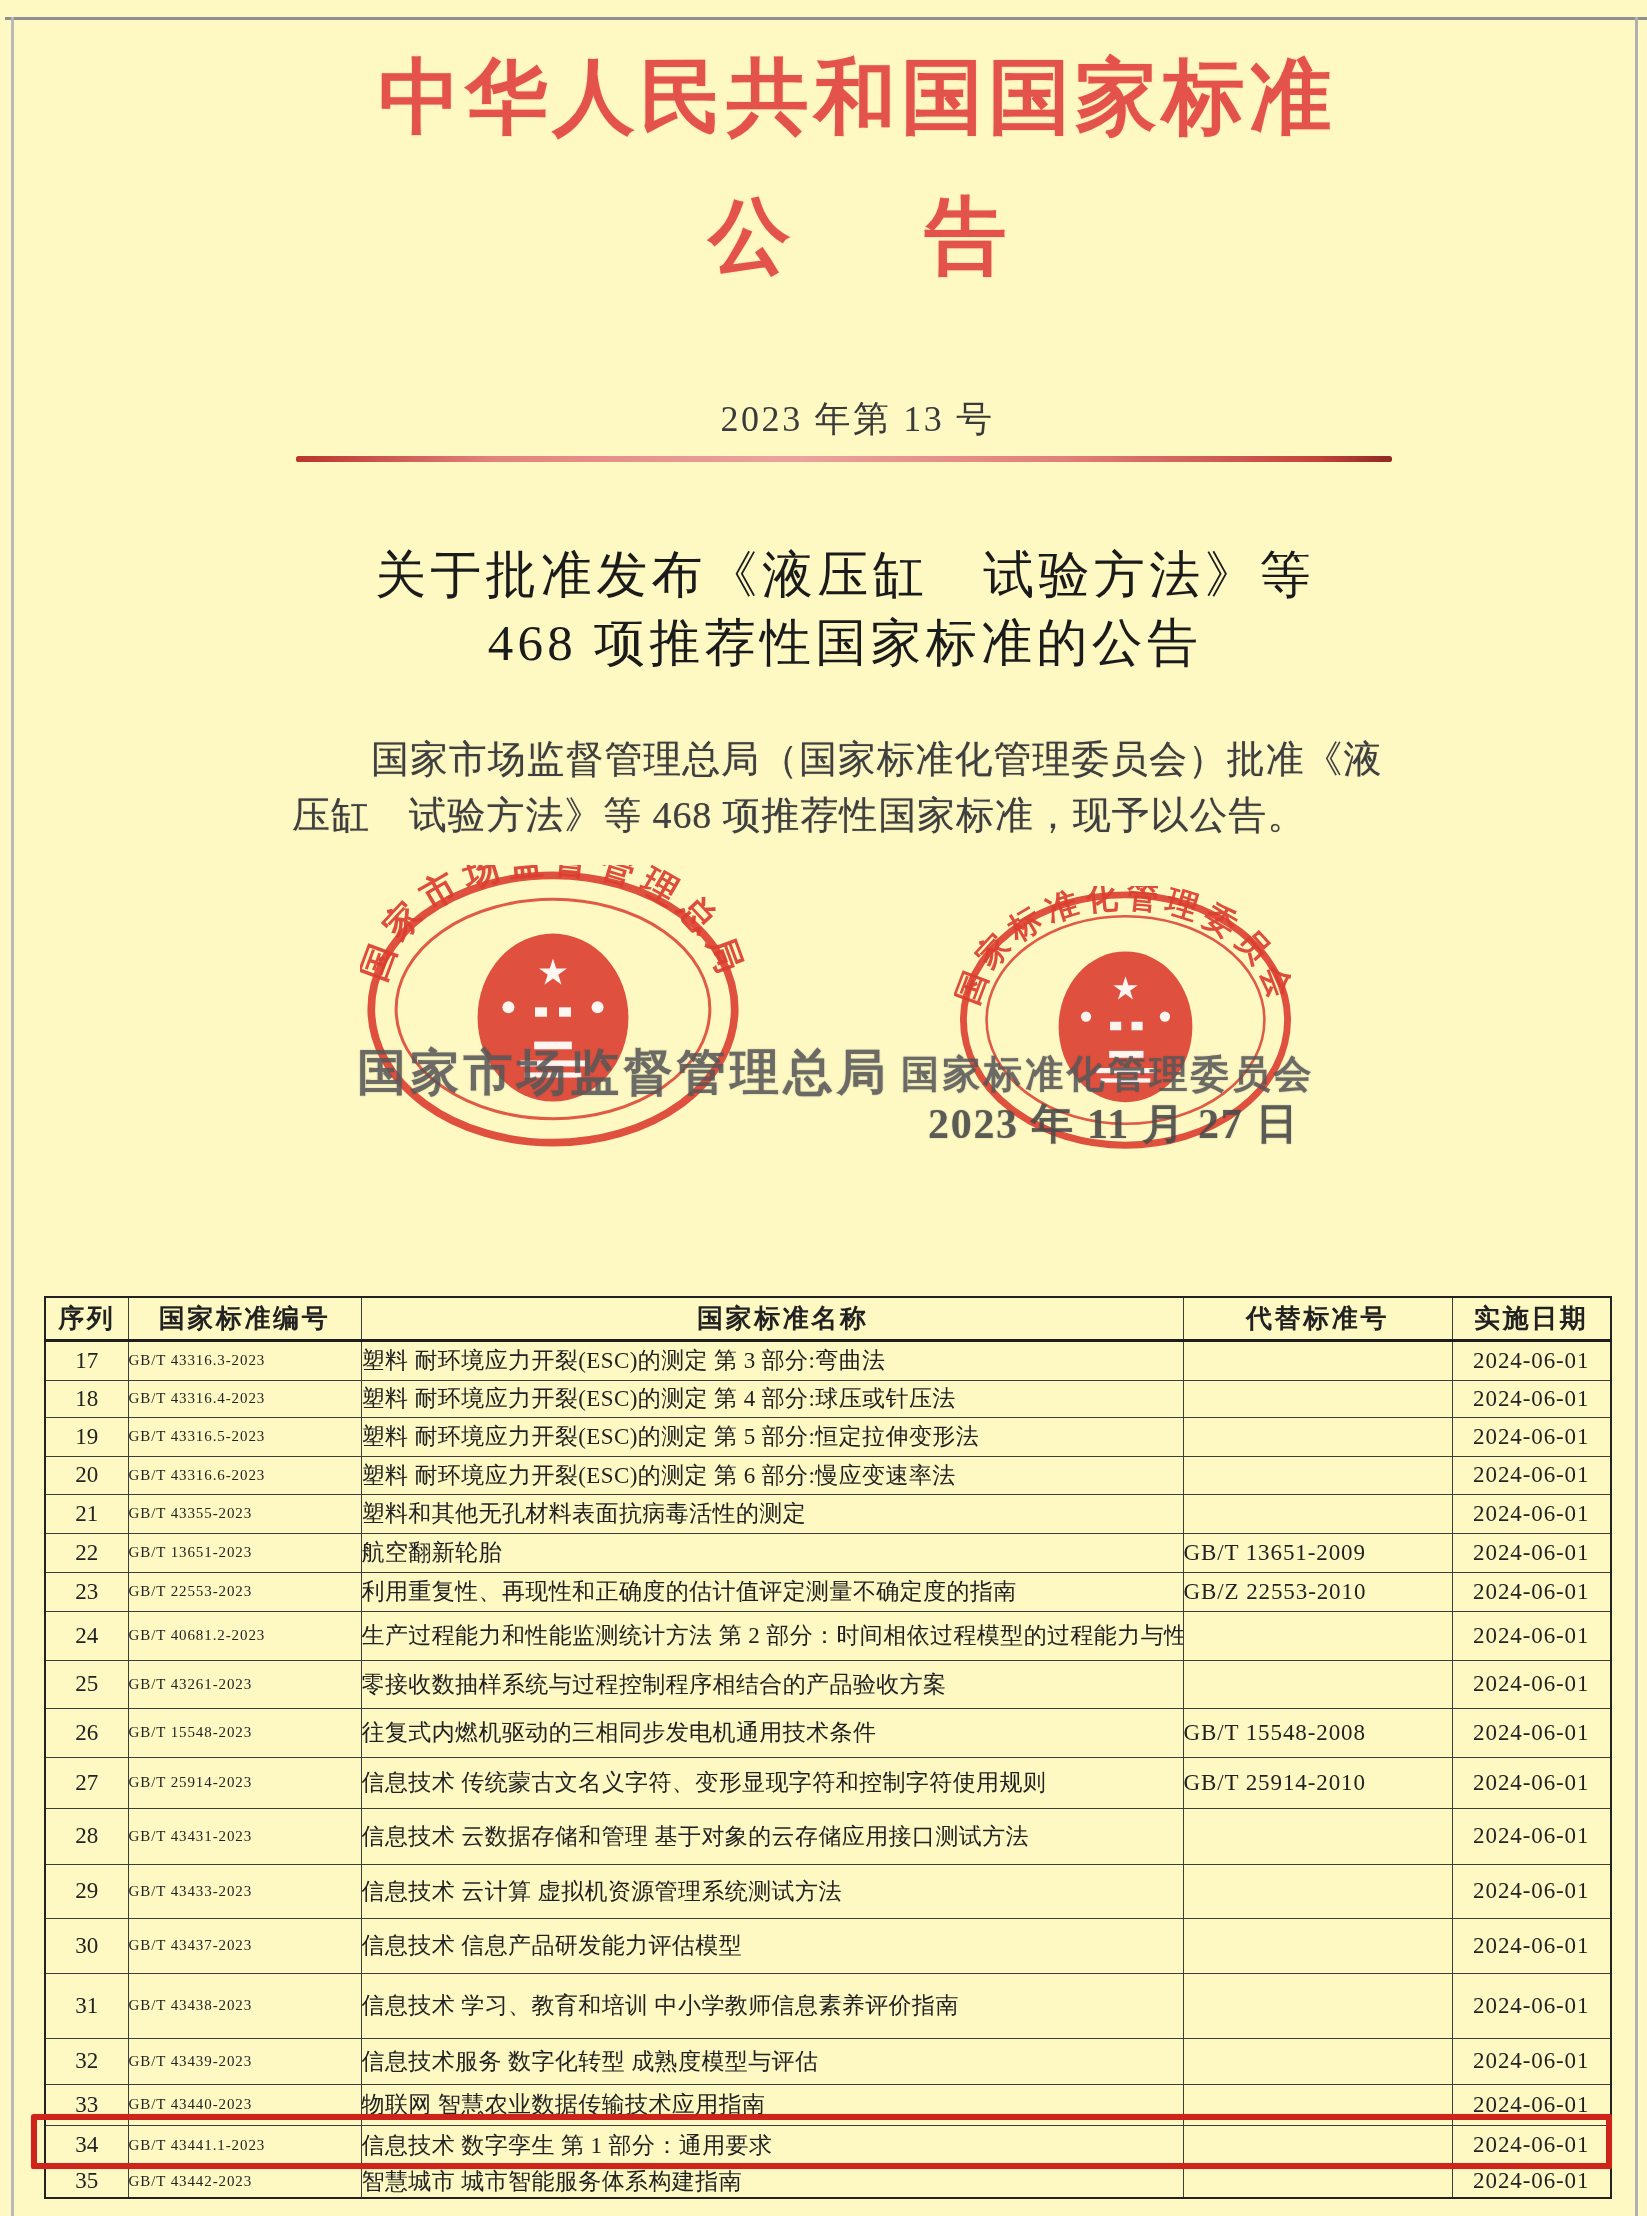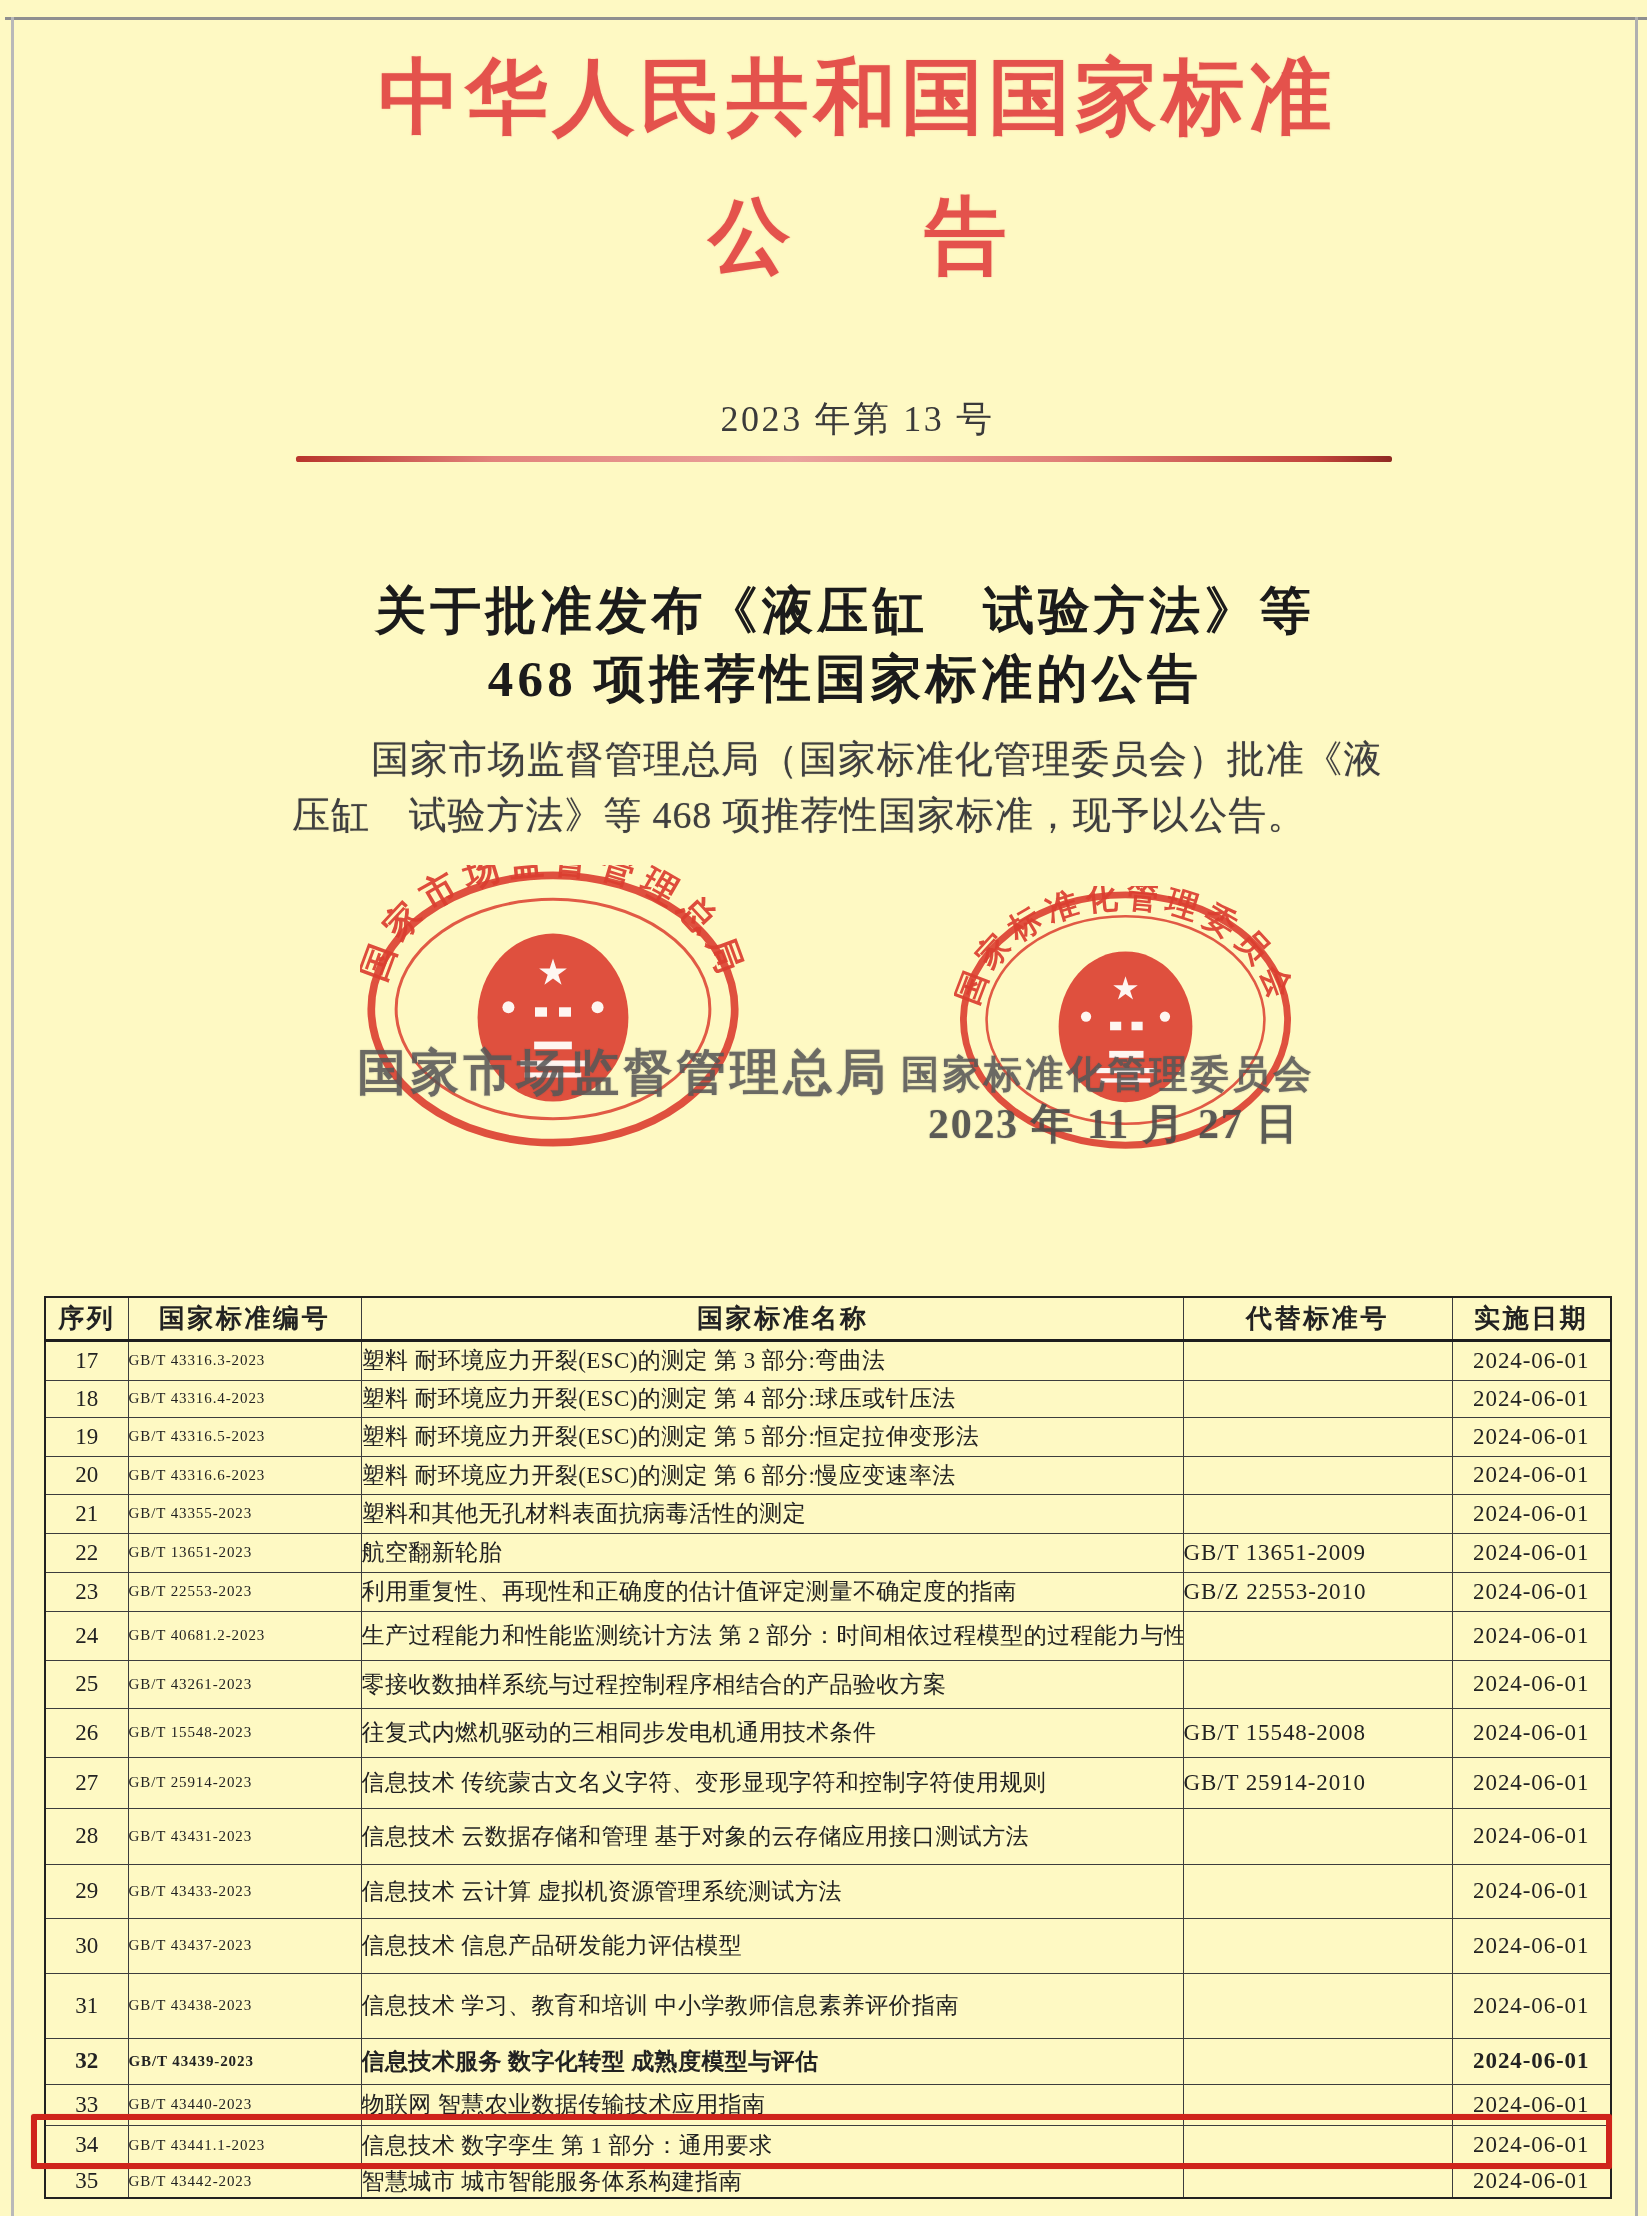--- a/index.html
+++ b/index.html
@@ -35,23 +35,22 @@
     white-space:nowrap;
   }
   .red-divider{
     position:absolute;left:296px;top:456px;width:1096px;height:6px;
     background:linear-gradient(90deg,#b8352c 0%,#e2837c 18%,#eaa49e 45%,#e08078 70%,#c2453c 93%,#8f2a22 100%);
     border-radius:2.6px;
   }
 
   .heading-1,.heading-2{
     position:absolute;left:257px;width:1176px;text-align:center;
-    font-size:51px;font-weight:700;color:#1b1b1b;letter-spacing:4.3px;
+    font-size:51px;font-weight:400;color:#1b1b1b;letter-spacing:4.3px;
     white-space:nowrap;
-    margin-top:36px;
   }
   .heading-1{top:541px;}
   .heading-2{top:609px;}
 
   .body-line{
     position:absolute;font-size:38px;color:#3f3f3f;letter-spacing:0.9px;
     line-height:1.0;white-space:nowrap;
     text-shadow:0 0 0.9px rgba(60,60,60,.5);
   }
   .body-line-1{left:371px;top:740px;}
@@ -293,21 +292,21 @@
           <td class="cell-replaces"></td>
           <td class="cell-date">2024-06-01</td>
         </tr>
         <tr style="height: 65px;">
           <td class="cell-seq">31</td>
           <td class="cell-code">GB/T 43438-2023</td>
           <td class="cell-name">信息技术 学习、教育和培训 中小学教师信息素养评价指南</td>
           <td class="cell-replaces"></td>
           <td class="cell-date">2024-06-01</td>
         </tr>
-        <tr style="height: 46px; font-weight: bold;">
+        <tr style="height: 46px;">
           <td class="cell-seq">32</td>
           <td class="cell-code">GB/T 43439-2023</td>
           <td class="cell-name">信息技术服务 数字化转型 成熟度模型与评估</td>
           <td class="cell-replaces"></td>
           <td class="cell-date">2024-06-01</td>
         </tr>
         <tr style="height: 41px;">
           <td class="cell-seq">33</td>
           <td class="cell-code">GB/T 43440-2023</td>
           <td class="cell-name">物联网 智慧农业数据传输技术应用指南</td>

